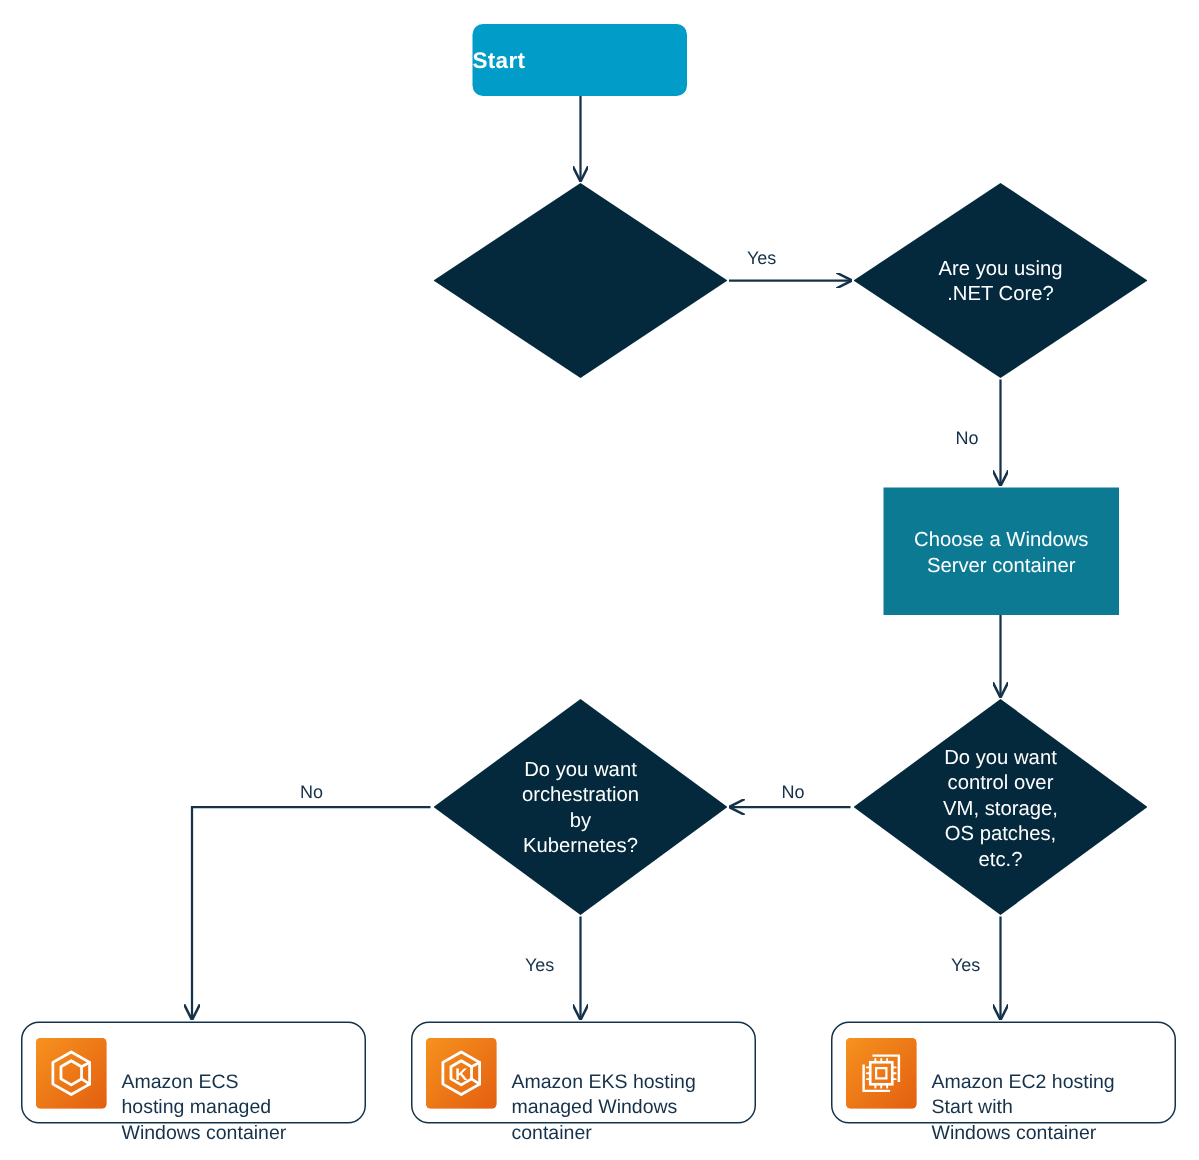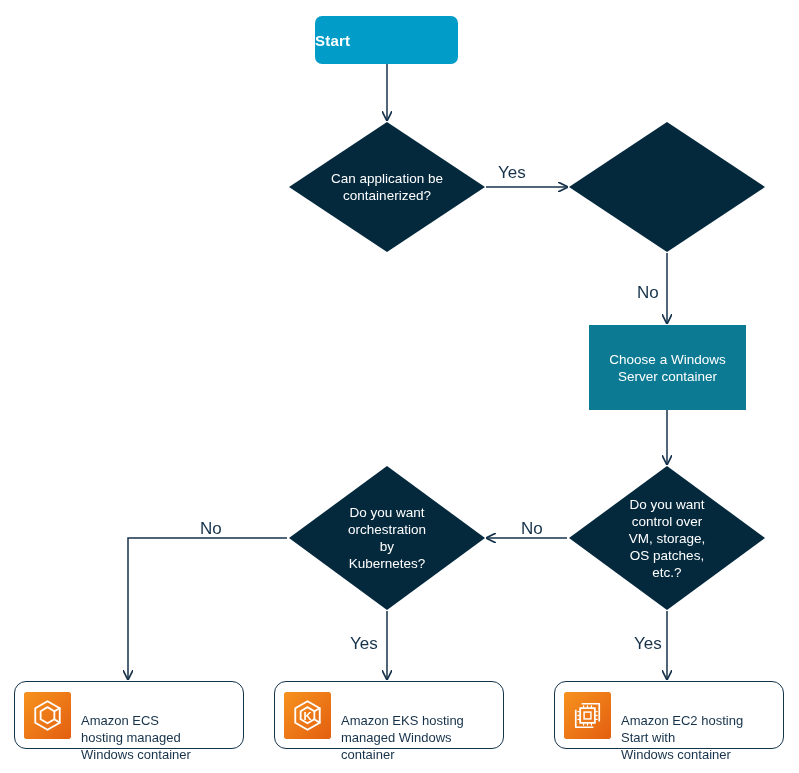--- a/index.html
+++ b/index.html
@@ -113,21 +113,21 @@
     color: #16324A;
     font-size: 13px;
     line-height: 17px;
     white-space: pre-line;
     margin-top: 44px;
   }
   
   .edge-label {
     position: absolute;
     color: #16324A;
-    font-size: 17px;
+    font-size: 12px;
     line-height: 15px;
     white-space: nowrap;
   }
 </style>
 </head>
 <body>
 
 <div id="canvas">
 
   <svg class="edges" viewBox="0 0 799 773" width="799" height="773">
@@ -162,26 +162,26 @@
   <div class="edge-label" style="left:634px; top:636px;">Yes</div>
   <div class="edge-label" style="left:350px; top:636px;">Yes</div>
   <div class="edge-label" style="left:200px; top:521px;">No</div>
 
   <div class="start-node">
     <span class="label">Start</span>
   </div>
 
   <div class="diamond" id="d-containerize">
     <div class="dshape"></div>
-    <span class="dlabel">Can application be
-containerized?</span>
   </div>
 
   <div class="diamond" id="d-netcore">
     <div class="dshape"></div>
+    <span class="dlabel">Are you using
+.NET Core?</span>
   </div>
 
   <div class="process-node">
     <span class="label">Choose a Windows
 Server container</span>
   </div>
 
   <div class="diamond" id="d-control">
     <div class="dshape"></div>
     <span class="dlabel">Do you want

